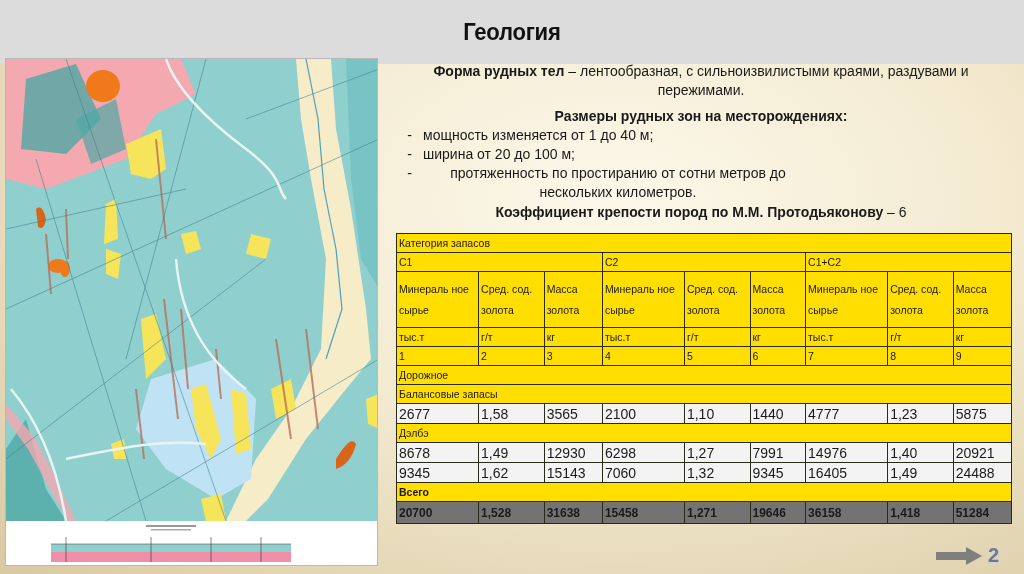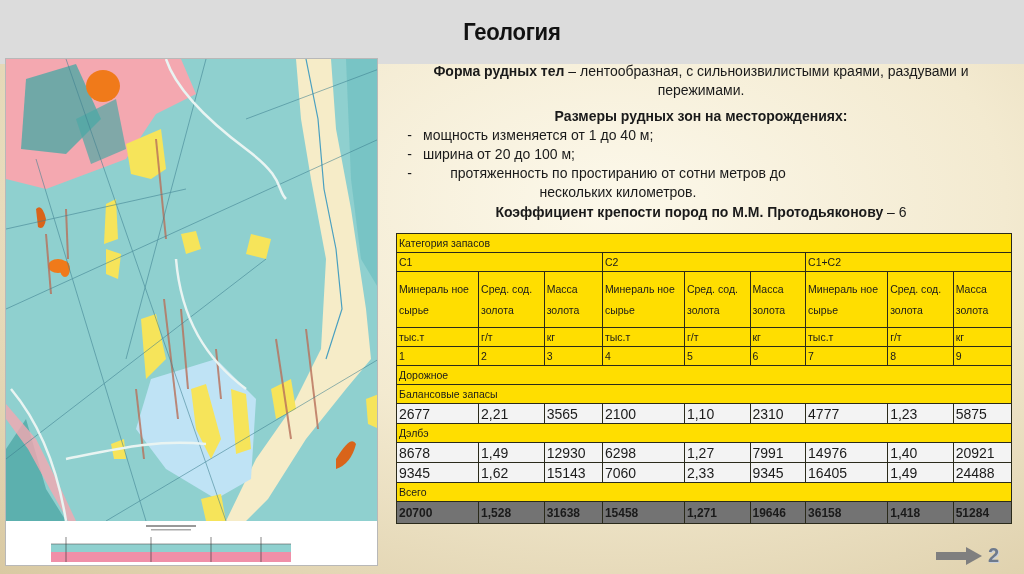--- a/index.html
+++ b/index.html
@@ -46,21 +46,21 @@
       border: 1px solid #2a2a1a;
       background: #ffde00;
       padding: 0 2px;
       height: 19px;
     }
     table.reserves tr.row-hdr td { height: 56px; line-height: 21px; }
     table.reserves tr.num td { height: 19px; margin-left: 35px; }
     table.reserves tr.data td { background: #f3f3f3; font-size: 14px; height: 20px; }
     table.reserves tr.total td { background: #737373; font-weight: bold; font-size: 12px; height: 22px; }
     table.reserves tr.section td { height: 19px; }
-    table.reserves tr.section.bold td { font-weight: normal; }
+    table.reserves tr.section.bold td { font-weight: bold; }
     .nav {
       position: absolute; left: 936px; top: 544px; display: flex; align-items: center;
     }
     .arrow { width: 46px; height: 18px; }
     .page-num {
       font-size: 20px; font-weight: bold; color: #6e7a8c; margin-left: 6px;
       text-shadow: 1px 1px 0 #c8d0dc;
     }
   </style>
 </head>
@@ -225,25 +225,25 @@
   </tr>
   <tr class="section">
     <td colspan="9">Дорожное</td>
   </tr>
 
   <tr class="section">
     <td colspan="9">Балансовые запасы</td>
   </tr>
   <tr class="data">
     <td>2677</td>
-    <td>2,21</td>
+    <td>1,58</td>
     <td>3565</td>
     <td>2100</td>
     <td>1,10</td>
-    <td>2310</td>
+    <td>1440</td>
     <td>4777</td>
     <td>1,23</td>
     <td>5875</td>
   </tr>
 
   <tr class="section">
     <td colspan="9">Дэлбэ</td>
   </tr>
   <tr class="data">
     <td>8678</td>
@@ -255,21 +255,21 @@
     <td>14976</td>
     <td>1,40</td>
     <td>20921</td>
   </tr>
 
   <tr class="data">
     <td>9345</td>
     <td>1,62</td>
     <td>15143</td>
     <td>7060</td>
-    <td>2,33</td>
+    <td>1,32</td>
     <td>9345</td>
     <td>16405</td>
     <td>1,49</td>
     <td>24488</td>
   </tr>
 
   <tr class="section bold">
     <td colspan="9">Всего</td>
   </tr>
   <tr class="total">

